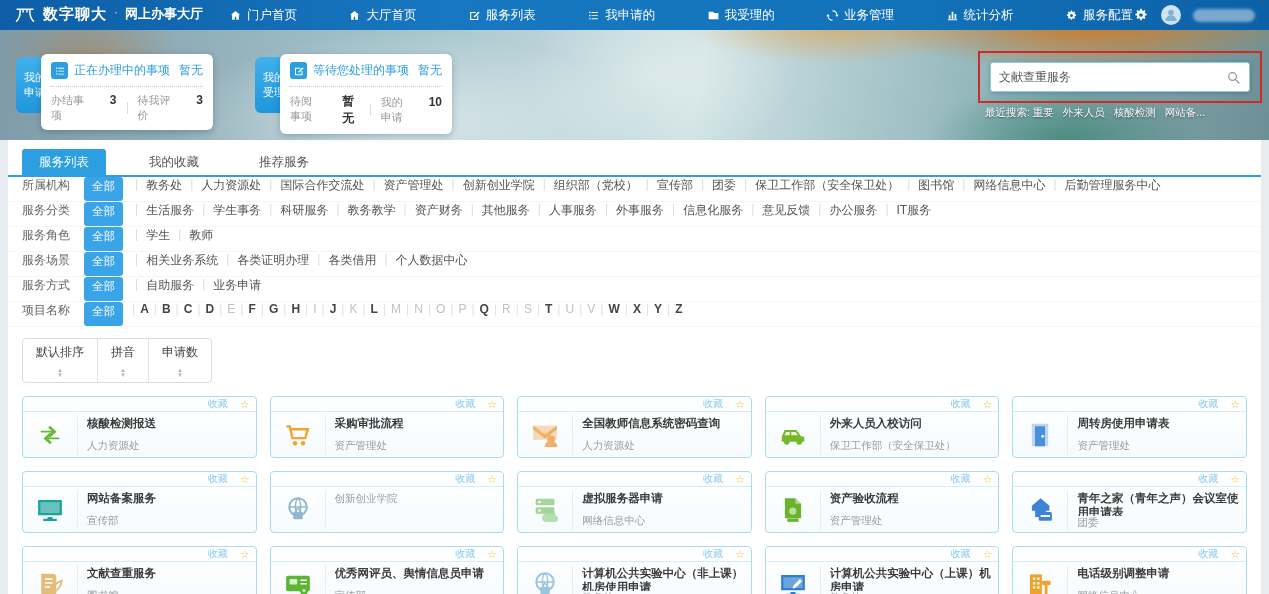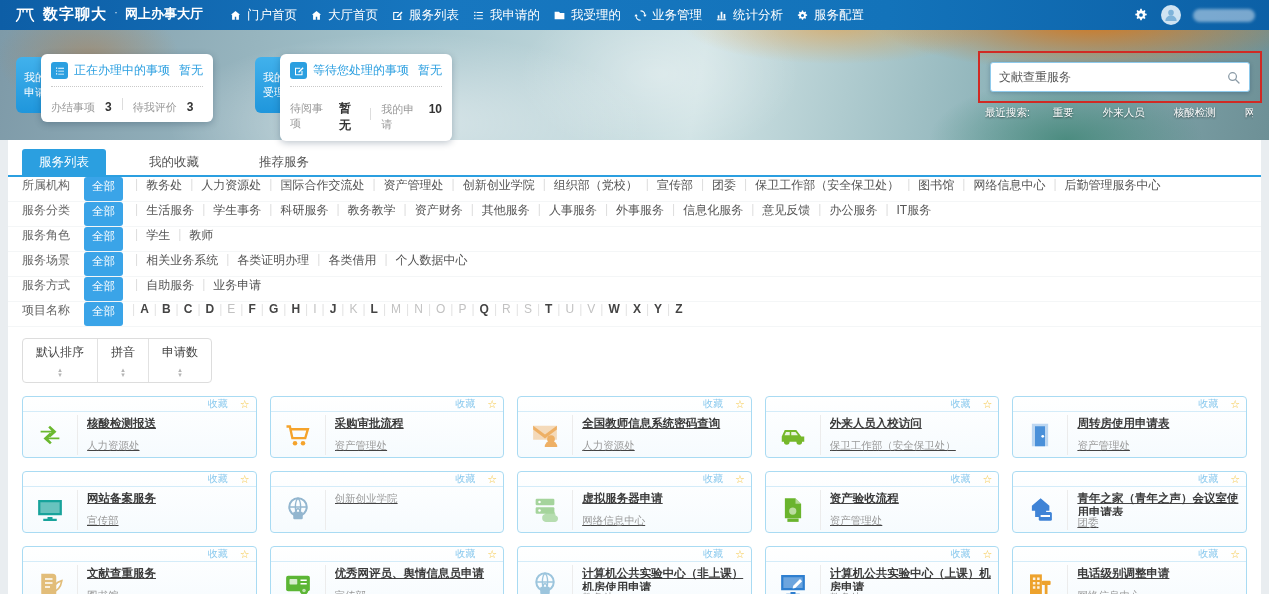--- a/index.html
+++ b/index.html
@@ -8,21 +8,21 @@
   svg { display:block; width:100%; height:100%; }
 
   
   .topbar { height:30px; background:linear-gradient(90deg,#0d5ea6,#1777c0 35%,#1373ba 70%,#0c60a6);
             display:flex; align-items:center; padding:0 14px; color:#fff; }
   .brand { display:flex; align-items:flex-start; gap:7px; margin-right:26px; white-space:nowrap; }
   .logo-ic { width:22px; height:20px; color:#fff; }
   .brand-main { font-size:15px; font-weight:bold; letter-spacing:1px; }
   .brand-dot { opacity:.8; }
   .brand-sub { font-size:13px; font-weight:bold; }
-  .nav { display:flex; align-items:center; gap:13px; flex:1; }
+  .nav { display:flex; align-items:center; gap:38px; flex:1;justify-content:space-between; }
   .nav-item { display:flex; align-items:center; gap:5px; color:#fff; font-size:12.5px; cursor:pointer; white-space:nowrap; }
   .nav-ic { width:13px; height:13px; color:#fff; }
   .top-right { display:flex; align-items:center; gap:12px; }
   .gear-btn { width:16px; height:16px; color:#fff; cursor:pointer; }
   .avatar { width:20px; height:20px; border-radius:50%; background:#cfe3f2; color:#7fb3d9; overflow:hidden; padding:2px; cursor:pointer; }
   .name-blur { width:62px; height:13px; border-radius:7px; background:rgba(255,255,255,.45); filter:blur(1.5px); }
 
   
   .banner { position:relative; height:110px;
     background:
@@ -40,34 +40,34 @@
           border-radius:6px; color:#fff; font-size:11px; line-height:15px; text-align:center;
           display:flex; align-items:center; justify-content:center; padding:3px 7px; cursor:pointer; }
   .sbody { margin-left:-13px; width:172px; background:#fff; border-radius:6px; z-index:2;
            box-shadow:0 2px 7px rgba(0,30,60,.25); padding:8px 10px 7px; }
   .srow1 { display:flex; align-items:center; gap:6px; }
   .sic { width:17px; height:17px; background:#2b9fe0; border-radius:3px; color:#fff; padding:2.5px; flex:none; }
   .stitle { color:#2b9fe0; font-size:12px; flex:1; white-space:nowrap; }
   .slink { color:#2b9fe0; font-size:12px; cursor:pointer; text-decoration:none; }
   .sdiv { border-top:1px dotted #c9c9c9; margin:7px 0 6px; }
   .sstats { display:flex; align-items:center; }
-  .sstat { display:flex; align-items:baseline; gap:10px;margin-top:7px; }
+  .sstat { display:flex; align-items:baseline; gap:20px; }
   .sstat .lb { color:#999; font-size:11px; }
   .sstat .vl { color:#333; font-weight:bold; font-size:12px; }
   .ssep { width:1px; height:12px; background:#ddd; margin:0 10px; }
 
   .search-anno { position:absolute; right:7px; top:21px; width:284px; height:52px; border:2px solid #d02a24; }
   .search-box { margin:9px 10px; height:30px; background:#fff; border:1px solid #8ecaec; border-radius:3px;
                 display:flex; align-items:center; padding:0 8px; box-shadow:0 1px 4px rgba(0,40,80,.25); }
   .search-box input { flex:1; border:none; outline:none; font-size:12px; color:#555; background:transparent;
                       font-family:inherit; }
   .search-ic { width:15px; height:15px; color:#8a9aa6; cursor:pointer; }
   .recent { position:absolute; right:16px; top:76px; width:268px; color:#fff; font-size:10.5px;
             text-shadow:0 1px 2px rgba(0,0,0,.55); white-space:nowrap; overflow:hidden; }
-  .recent a { color:#fff; margin-right:9px; cursor:pointer; text-decoration:none;margin-left:20px; }
+  .recent a { color:#fff; margin-right:9px; cursor:pointer; text-decoration:none; }
 
   
   .panel { background:#fff; margin:0 8px; height:454px; padding-top:9px; }
   .tabs { display:flex; gap:26px; padding-left:14px; border-bottom:2px solid #2b9fe0; }
   .tab { padding:5px 17px 4px; font-size:12.5px; color:#555; cursor:pointer; border-radius:3px 3px 0 0; }
   .tab.active { background:#2b9fe0; color:#fff; }
 
   .frow { display:flex; height:25px; padding:0 14px; white-space:nowrap; overflow:hidden;
           border-bottom:1px solid #f4f6f7; }
   .flabel { color:#666; width:62px; flex:none; }
@@ -87,21 +87,21 @@
   .grid { display:grid; grid-template-columns:repeat(5,1fr); gap:13px; padding:13px 14px 0; }
   .card { height:62px; border:1px solid #a9dbf3; border-radius:4px; background:linear-gradient(#ffffff,#f6fbfe);
           overflow:hidden; cursor:pointer; }
   .card-top { height:15px; display:flex; align-items:center; justify-content:flex-end; gap:12px;
               padding:0 6px; border-bottom:1px solid #d4ecf9; }
   .fav-lb { color:#8ccaee; font-size:10px; }
   .fav-star { color:#f5c84c; font-size:11px; line-height:10px; cursor:pointer; }
   .card-body { display:flex; height:46px; align-items:center; }
   .cicon { width:54px; height:38px; flex:none; padding:2px 12px; }
   .ctext { border-left:1px solid #ececec; padding:2px 6px 2px 9px; height:40px; flex:1;
-           display:flex; flex-direction:column; justify-content:space-between; min-width:0;text-decoration:underline; }
+           display:flex; flex-direction:column; justify-content:space-between; min-width:0; }
   .ctitle { color:#3a3a3a; font-weight:bold; font-size:11.5px; line-height:13.5px; max-height:27px; overflow:hidden; }
   .cdept { color:#9b9b9b; font-size:10.5px; white-space:nowrap; overflow:hidden; }
 </style>
 </head>
 <body>
 
 <header class="topbar">
   <div class="brand">
     <span class="logo-ic">
       <svg viewBox="0 0 24 24">

